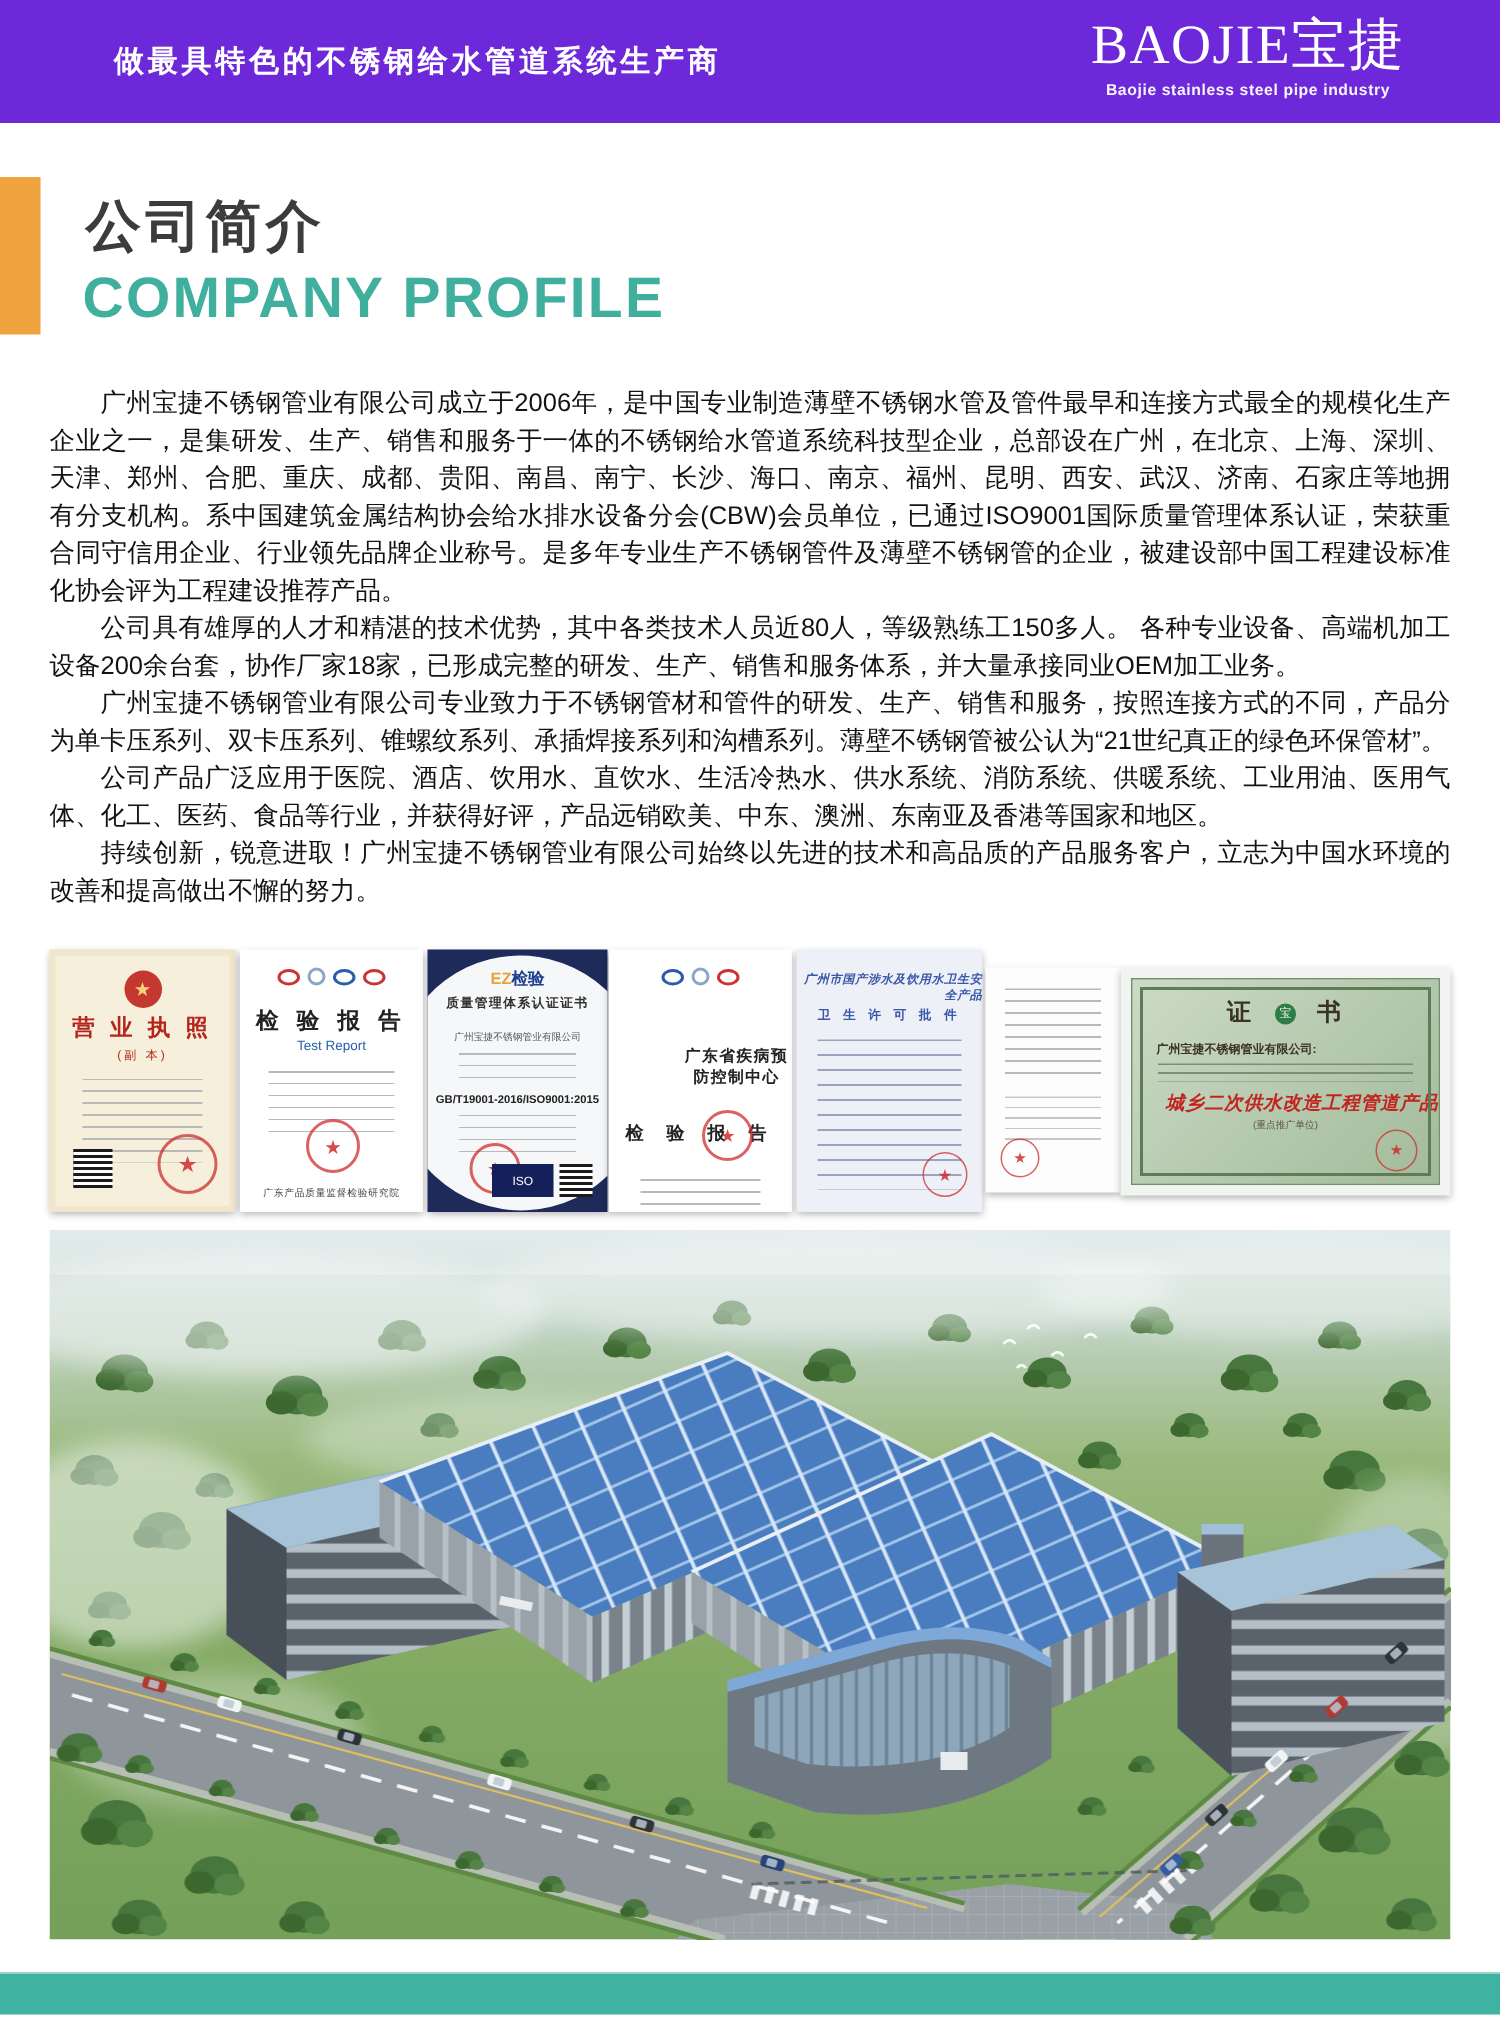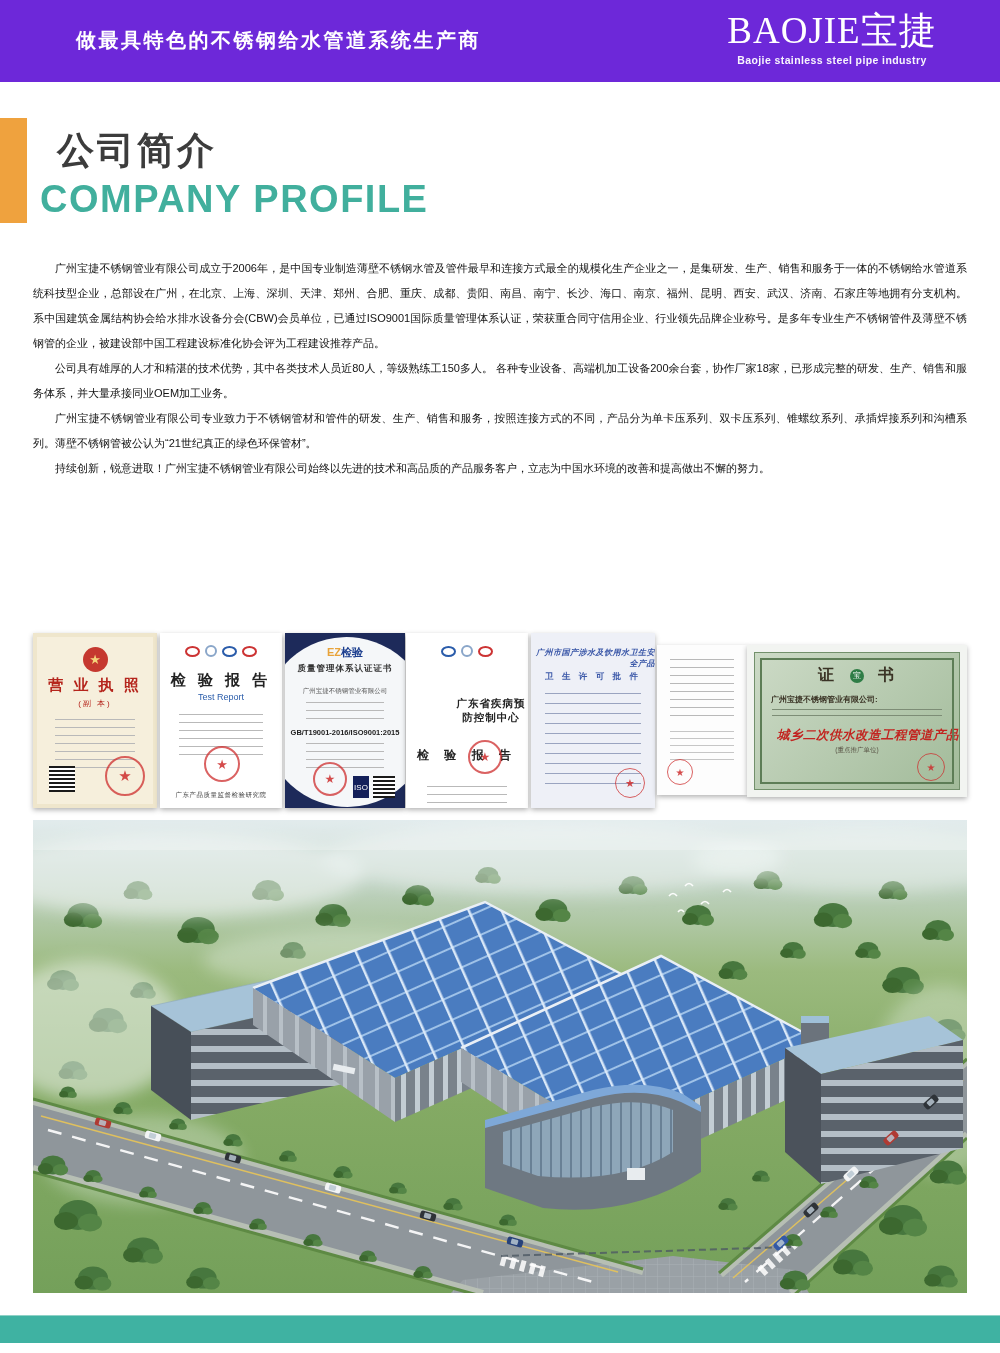--- a/index.html
+++ b/index.html
@@ -12,25 +12,25 @@
           letter-spacing:2.5px;white-space:nowrap;}
   .logo{position:absolute;right:56px;top:12px;width:224px;text-align:center;color:#fff;}
   .logo-main{font-family:"Liberation Serif",serif;font-size:37px;line-height:1.05;
              letter-spacing:1px;white-space:nowrap;font-weight:normal;}
   .logo-sub{font-size:10.5px;font-weight:bold;letter-spacing:.4px;margin-top:3px;opacity:.95;}
 
   
   .accent-bar{position:absolute;left:0;top:118px;width:27px;height:105px;background:#EFA23E;}
   .title-zh{position:absolute;left:57px;top:126px;font-size:37px;font-weight:bold;color:#3C3C3C;
             letter-spacing:3px;}
-  .title-en{position:absolute;left:40px;top:178px;font-size:38px;font-weight:bold;color:#41AF9D;
+  .title-en{position:absolute;left:55px;top:178px;font-size:38px;font-weight:bold;color:#41AF9D;
             letter-spacing:1.5px;}
 
   
-  .body-text{position:absolute;left:33px;top:256px;width:934px;font-size:11px;line-height:25px;
+  .body-text{position:absolute;left:33px;top:256px;width:934px;font-size:17px;line-height:25px;
              color:#121212;text-align:justify;}
   .body-text p{margin:0;text-indent:2em;}
 
   
   .certs{position:absolute;left:33px;top:633px;width:934px;height:175px;}
   .cert{position:absolute;top:0;height:175px;background:#fff;box-shadow:0 2px 5px rgba(0,0,0,.3);
         overflow:hidden;box-sizing:border-box;}
   .tl{background:repeating-linear-gradient(to bottom,#b9b9b9 0 1px,transparent 1px 8px);}
   .seal{border:2px solid rgba(205,45,45,.75);border-radius:50%;color:rgba(205,45,45,.85);
         display:flex;align-items:center;justify-content:center;position:absolute;}
@@ -67,21 +67,21 @@
   .c3 .inner{position:absolute;inset:0;padding-top:12px;}
   .c3 .brand{text-align:center;font-size:11px;font-weight:bold;color:#1d3f8f;}
   .c3 .brand b{color:#e8a33a;}
   .c3 .t{text-align:center;font-size:8.5px;color:#333;letter-spacing:1px;margin-top:3px;font-weight:bold;}
   .c3 .co{text-align:center;font-size:6.5px;color:#555;margin-top:12px;}
   .c3 .tl{width:78px;height:20px;margin:6px auto 0;}
   .c3 .std{text-align:center;font-size:7.5px;font-weight:bold;color:#222;margin-top:6px;}
   .c3 .tl2{width:78px;height:26px;margin:6px auto 0;}
   .c3 .seal{left:28px;bottom:12px;width:30px;height:30px;font-size:12px;}
   .c3 .qr{right:10px;bottom:10px;width:22px;height:22px;}
-  .c3 .sq{position:absolute;right:36px;bottom:10px;width:16px;height:22px;background:#14205a;
+  .c3 .sq{position:absolute;right:36px;bottom:10px;width:41px;height:22px;background:#14205a;
           color:#fff;font-size:8px;display:flex;align-items:center;justify-content:center;margin-left:44px;}
 
   
   .c4{left:373px;width:122px;}
   .c4 .t{font-size:10.5px;font-weight:bold;color:#222;text-align:center;margin-top:40px;letter-spacing:1px;padding-left:48px;}
   .c4 .s{font-size:12px;font-weight:bold;color:#222;text-align:center;letter-spacing:6px;margin-top:22px;}
   .c4 .tl{width:80px;height:26px;margin:22px auto 0;}
   .c4 .seal{right:26px;bottom:34px;width:30px;height:30px;font-size:12px;}
 
   
@@ -139,20 +139,21 @@
   </div>
 
   <div class="accent-bar"></div>
   <div class="title-zh">公司简介</div>
   <div class="title-en">COMPANY PROFILE</div>
 
   <div class="body-text">
     <p>广州宝捷不锈钢管业有限公司成立于2006年，是中国专业制造薄壁不锈钢水管及管件最早和连接方式最全的规模化生产企业之一，是集研发、生产、销售和服务于一体的不锈钢给水管道系统科技型企业，总部设在广州，在北京、上海、深圳、天津、郑州、合肥、重庆、成都、贵阳、南昌、南宁、长沙、海口、南京、福州、昆明、西安、武汉、济南、石家庄等地拥有分支机构。系中国建筑金属结构协会给水排水设备分会(CBW)会员单位，已通过ISO9001国际质量管理体系认证，荣获重合同守信用企业、行业领先品牌企业称号。是多年专业生产不锈钢管件及薄壁不锈钢管的企业，被建设部中国工程建设标准化协会评为工程建设推荐产品。</p>
     <p>公司具有雄厚的人才和精湛的技术优势，其中各类技术人员近80人，等级熟练工150多人。 各种专业设备、高端机加工设备200余台套，协作厂家18家，已形成完整的研发、生产、销售和服务体系，并大量承接同业OEM加工业务。</p>
     <p>广州宝捷不锈钢管业有限公司专业致力于不锈钢管材和管件的研发、生产、销售和服务，按照连接方式的不同，产品分为单卡压系列、双卡压系列、锥螺纹系列、承插焊接系列和沟槽系列。薄壁不锈钢管被公认为“21世纪真正的绿色环保管材”。</p>
+    <p>公司产品广泛应用于医院、酒店、饮用水、直饮水、生活冷热水、供水系统、消防系统、供暖系统、工业用油、医用气体、化工、医药、食品等行业，并获得好评，产品远销欧美、中东、澳洲、东南亚及香港等国家和地区。</p>
     <p>持续创新，锐意进取！广州宝捷不锈钢管业有限公司始终以先进的技术和高品质的产品服务客户，立志为中国水环境的改善和提高做出不懈的努力。</p>
   </div>
 
   <div class="certs">
 
     <div class="cert c1">
       <div class="emblem">★</div>
       <div class="t">营 业 执 照</div>
       <div class="s">(副 本)</div>
       <div class="tl"></div>

